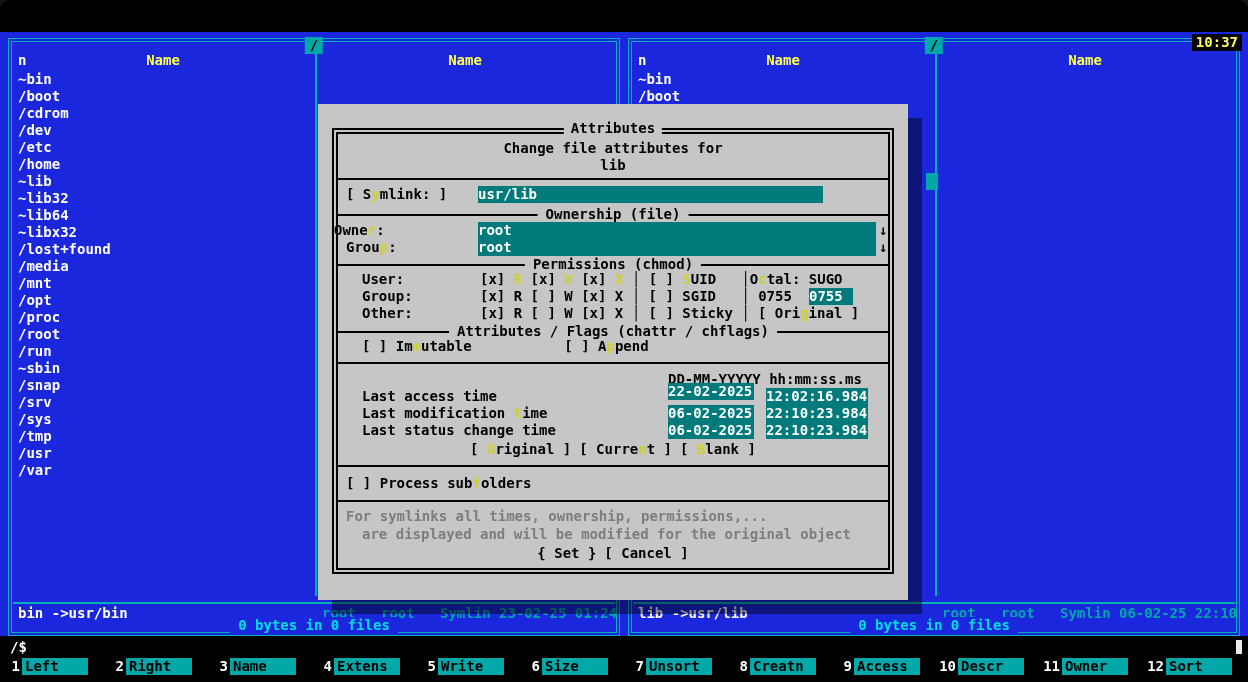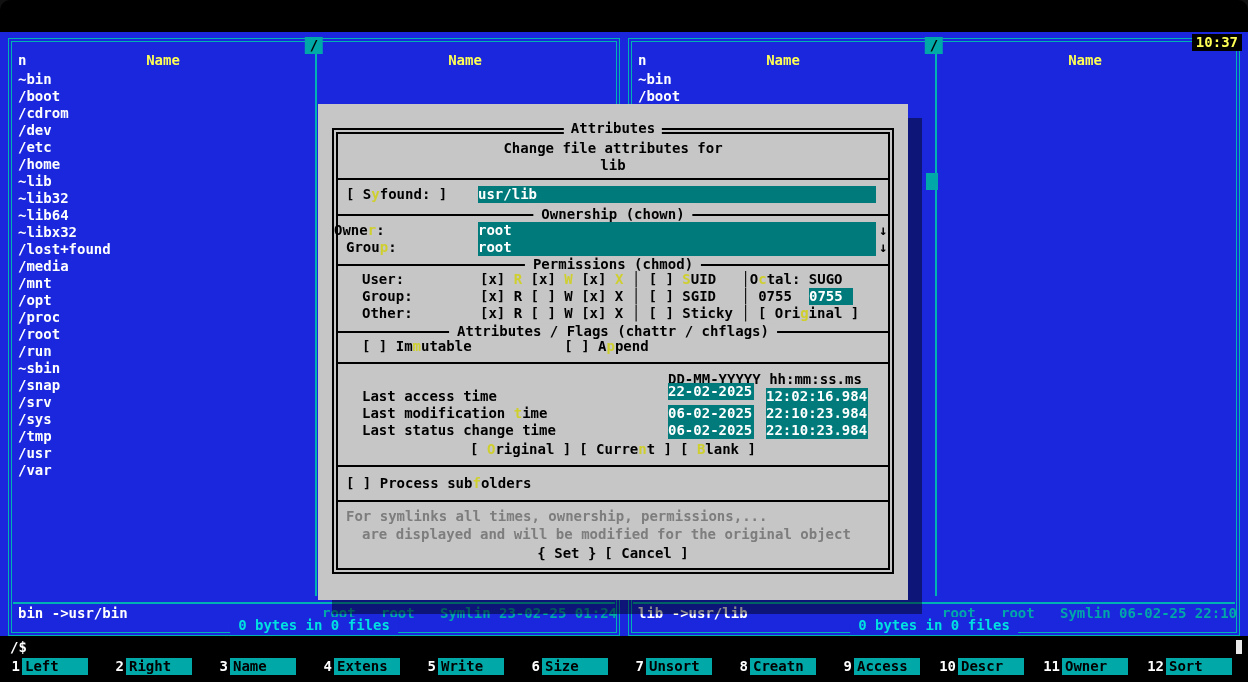--- a/index.html
+++ b/index.html
@@ -112,24 +112,24 @@
     
     <div class="dialog">
       <div class="dlg-frame"></div>
       <span class="dlg-title">Attributes</span>
 
       <div class="dlg-row dlg-center" style="top:53px">lib</div>
       <div class="dlg-row dlg-center" style="top:36px">Change file attributes for</div>
 
       <div class="dlg-sep" style="top:74px"></div>
 
-      <div class="dlg-row" style="left:28px;top:82px"><span>[ S</span><span class="seg-hot">y</span><span>found: ]</span></div>
-      <div class="dlg-field" style="left:160px;top:82px;width:398px">usr/lib</div>
+      <div class="dlg-row" style="left:28px;top:82px"><span>[ S</span><span class="seg-hot">y</span><span>mlink: ]</span></div>
+      <div class="dlg-field" style="left:160px;top:82px;width:345px">usr/lib</div>
 
-      <div class="dlg-sep" style="top:110px"><span>Ownership (chown)</span></div>
+      <div class="dlg-sep" style="top:110px"><span>Ownership (file)</span></div>
 
       <div class="dlg-row" style="left:16px;top:118px"><span>Owne</span><span class="seg-hot">r</span><span>:</span></div>
       <div class="dlg-field" style="left:160px;top:118px;width:398px">root</div>
       <div class="dlg-row" style="left:561px;top:118px">↓</div>
 
       <div class="dlg-row" style="left:28px;top:135px"><span>Grou</span><span class="seg-hot">p</span><span>:</span></div>
       <div class="dlg-field" style="left:160px;top:135px;width:398px">root</div>
       <div class="dlg-row" style="left:561px;top:135px">↓</div>
 
       <div class="dlg-sep" style="top:160px"><span>Permissions (chmod)</span></div>

